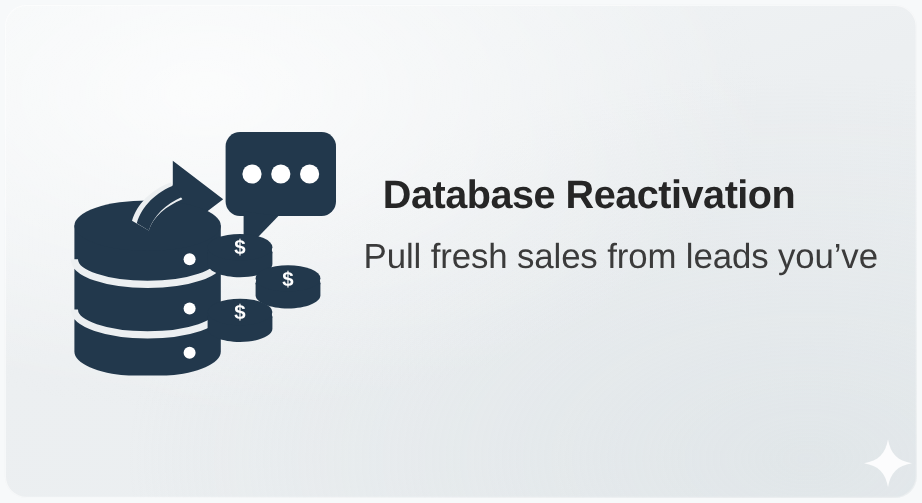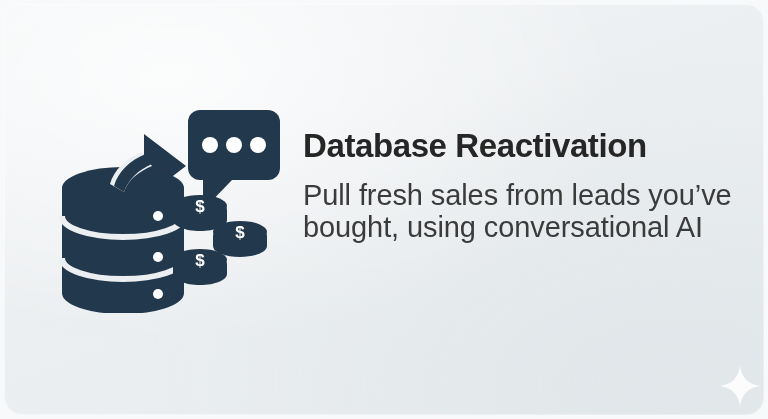--- a/index.html
+++ b/index.html
@@ -68,21 +68,21 @@
   }
 
   
   .text-block {
     position: absolute;
     left: 303px;
     top: 126px;
     width: 420px;
   }
   .headline {
-    margin: 0;
+    margin: 16px;
     font-size: 33px;
     line-height: 40px;
     font-weight: bold;
     letter-spacing: -0.4px;
     color: #262626;
     white-space: nowrap;
   }
   .subcopy {
     margin: 0;
     margin-top: 13px;
@@ -191,21 +191,20 @@
           </g>
 
         </g>
       </svg>
     </div>
 
     <div class="text-block">
       <h1 class="headline">Database Reactivation</h1>
       <div class="subcopy">
         <span class="subline">Pull fresh sales from leads you’ve</span>
-        <span class="subline">bought, using conversational AI</span>
       </div>
     </div>
 
     <div class="sparkle">
       <svg viewBox="0 0 44 44" xmlns="http://www.w3.org/2000/svg" aria-hidden="true">
         <path d="M22 2
                  C 24 14, 30 20, 42 22
                  C 30 24, 24 30, 22 42
                  C 20 30, 14 24, 2 22
                  C 14 20, 20 14, 22 2 Z" fill="#ffffff" opacity="0.92"></path>

